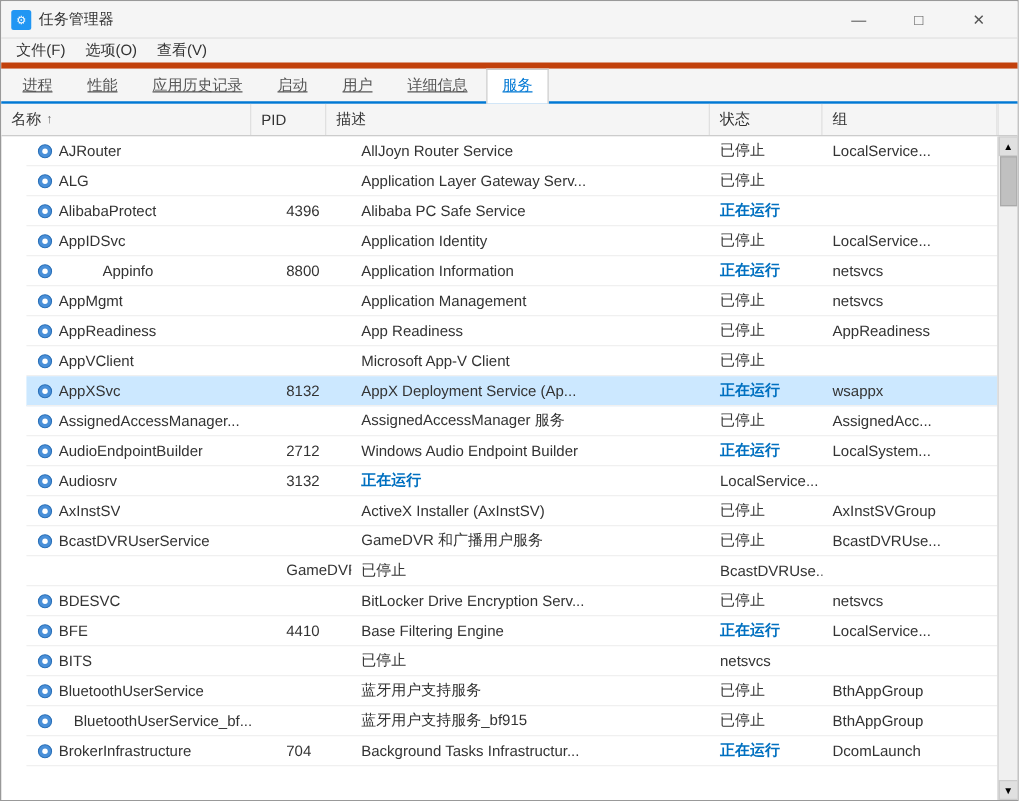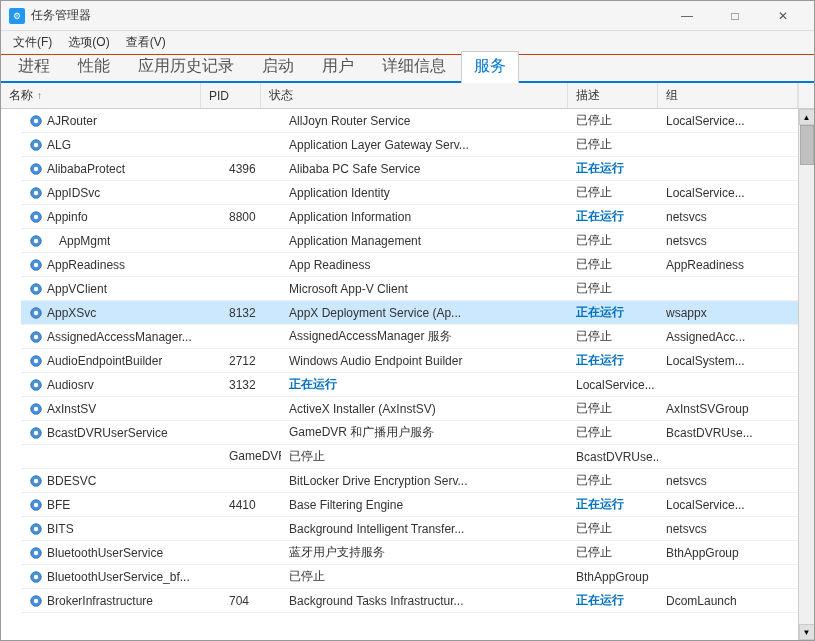--- a/index.html
+++ b/index.html
@@ -62,47 +62,48 @@
       color: #555;
       display: flex;
       align-items: center;
       justify-content: center;
     }
     .menu-bar {
       height: 24px;
       display: flex;
       align-items: center;
       padding: 0 4px;
-      border-bottom: 1px solid #c2410c;
+      border-bottom: 5px solid #c2410c;
       background: #f5f5f5;
       text-align: right;
     }
     .menu-item {
       padding: 2px 8px;
       cursor: pointer;
       color: #333;
       font-size: 12px;
     }
     .tabs-bar {
       height: 28px;
       display: flex;
       align-items: flex-end;
       padding: 0 4px;
       background: #f5f5f5;
       border-bottom: 2px solid #0078d4;
     }
     .tab {
       padding: 4px 12px;
       cursor: pointer;
-      font-size: 16px;
+      font-size: 12px;
       color: #555;
       border: 1px solid transparent;
       border-bottom: none;
       background: transparent;
       margin-right: 2px;
+      text-decoration: underline;
     }
     .tab.active {
       background: #ffffff;
       color: #0078d4;
       border-color: #ccc;
       border-bottom-color: white;
       margin-bottom: -2px;
       padding-bottom: 6px;
     }
     .content {
@@ -247,24 +248,24 @@
 
       <div class="table-header">
         <div class="col-header">
           <span>名称</span>
           <span class="sort-arrow">↑</span>
         </div>
         <div class="col-header">
           <span>PID</span>
         </div>
         <div class="col-header">
-          <span>状态</span>
+          <span>描述</span>
         </div>
         <div class="col-header">
-          <span>描述</span>
+          <span>状态</span>
         </div>
         <div class="col-header">
           <span>组</span>
         </div>
         <div style="width:16px; background:#f5f5f5; border-left:1px solid #e0e0e0;"></div>
       </div>
 
       <div class="table-with-scroll">
         <div class="table-body" id="table-body">
 
@@ -319,34 +320,34 @@
               <div class="table-cell">Application Identity</div>
               <div class="table-cell">已停止</div>
               <div class="table-cell">LocalService...</div>
             </div>
             <div class="table-row">
               <div class="table-cell cell-name">
                 <svg width="14" height="14" viewBox="0 0 16 16">
                   <circle cx="8" cy="8" r="6" fill="#4a90d9" stroke="#2a70b8" stroke-width="1"></circle>
                   <circle cx="8" cy="8" r="2.5" fill="white"></circle>
                 </svg>
-                <span style="overflow: hidden; text-overflow: ellipsis; white-space: nowrap;">Appinfo</span>
+                <span style="overflow: hidden; text-overflow: ellipsis; white-space: nowrap; margin-left: 35px;">Appinfo</span>
               </div>
               <div class="table-cell">8800</div>
               <div class="table-cell">Application Information</div>
               <div class="table-cell" style="color: rgb(0, 112, 192); font-weight: bold;">正在运行</div>
               <div class="table-cell">netsvcs</div>
             </div>
             <div class="table-row">
               <div class="table-cell cell-name">
                 <svg width="14" height="14" viewBox="0 0 16 16">
                   <circle cx="8" cy="8" r="6" fill="#4a90d9" stroke="#2a70b8" stroke-width="1"></circle>
                   <circle cx="8" cy="8" r="2.5" fill="white"></circle>
                 </svg>
-                <span style="overflow: hidden; text-overflow: ellipsis; white-space: nowrap; margin-left: 12px;">AppMgmt</span>
+                <span style="overflow: hidden; text-overflow: ellipsis; white-space: nowrap;">AppMgmt</span>
               </div>
               <div class="table-cell"></div>
               <div class="table-cell">Application Management</div>
               <div class="table-cell">已停止</div>
               <div class="table-cell">netsvcs</div>
             </div>
             <div class="table-row">
               <div class="table-cell cell-name">
                 <svg width="14" height="14" viewBox="0 0 16 16">
                   <circle cx="8" cy="8" r="6" fill="#4a90d9" stroke="#2a70b8" stroke-width="1"></circle>
@@ -483,21 +484,20 @@
             </div>
             <div class="table-row">
               <div class="table-cell cell-name">
                 <svg width="14" height="14" viewBox="0 0 16 16">
                   <circle cx="8" cy="8" r="6" fill="#4a90d9" stroke="#2a70b8" stroke-width="1"></circle>
                   <circle cx="8" cy="8" r="2.5" fill="white"></circle>
                 </svg>
                 <span style="overflow: hidden; text-overflow: ellipsis; white-space: nowrap;">BITS</span>
               </div>
               <div class="table-cell"></div>
-              <div class="table-cell">Background Intelligent Transfer...</div>
               <div class="table-cell">已停止</div>
               <div class="table-cell">netsvcs</div>
             </div>
             <div class="table-row">
               <div class="table-cell cell-name">
                 <svg width="14" height="14" viewBox="0 0 16 16">
                   <circle cx="8" cy="8" r="6" fill="#4a90d9" stroke="#2a70b8" stroke-width="1"></circle>
                   <circle cx="8" cy="8" r="2.5" fill="white"></circle>
                 </svg>
                 <span style="overflow: hidden; text-overflow: ellipsis; white-space: nowrap;">BluetoothUserService</span>
@@ -506,23 +506,24 @@
               <div class="table-cell">蓝牙用户支持服务</div>
               <div class="table-cell">已停止</div>
               <div class="table-cell">BthAppGroup</div>
             </div>
             <div class="table-row">
               <div class="table-cell cell-name">
                 <svg width="14" height="14" viewBox="0 0 16 16">
                   <circle cx="8" cy="8" r="6" fill="#4a90d9" stroke="#2a70b8" stroke-width="1"></circle>
                   <circle cx="8" cy="8" r="2.5" fill="white"></circle>
                 </svg>
-                <span style="overflow: hidden; text-overflow: ellipsis; white-space: nowrap;">BluetoothUserService_bf...</span>
-              </div>
-              <div class="table-cell"></div>
+                <span style="overflow: hidden; text-overflow: ellipsis; white-space: nowrap; margin-left: 12px;">BluetoothUserService_bf...</span>
+              </div>
+              <div class="table-cell"></div>
+              <div class="table-cell">蓝牙用户支持服务_bf915</div>
               <div class="table-cell">已停止</div>
               <div class="table-cell">BthAppGroup</div>
             </div>
             <div class="table-row">
               <div class="table-cell cell-name">
                 <svg width="14" height="14" viewBox="0 0 16 16">
                   <circle cx="8" cy="8" r="6" fill="#4a90d9" stroke="#2a70b8" stroke-width="1"></circle>
                   <circle cx="8" cy="8" r="2.5" fill="white"></circle>
                 </svg>
                 <span style="overflow: hidden; text-overflow: ellipsis; white-space: nowrap;">BrokerInfrastructure</span>

